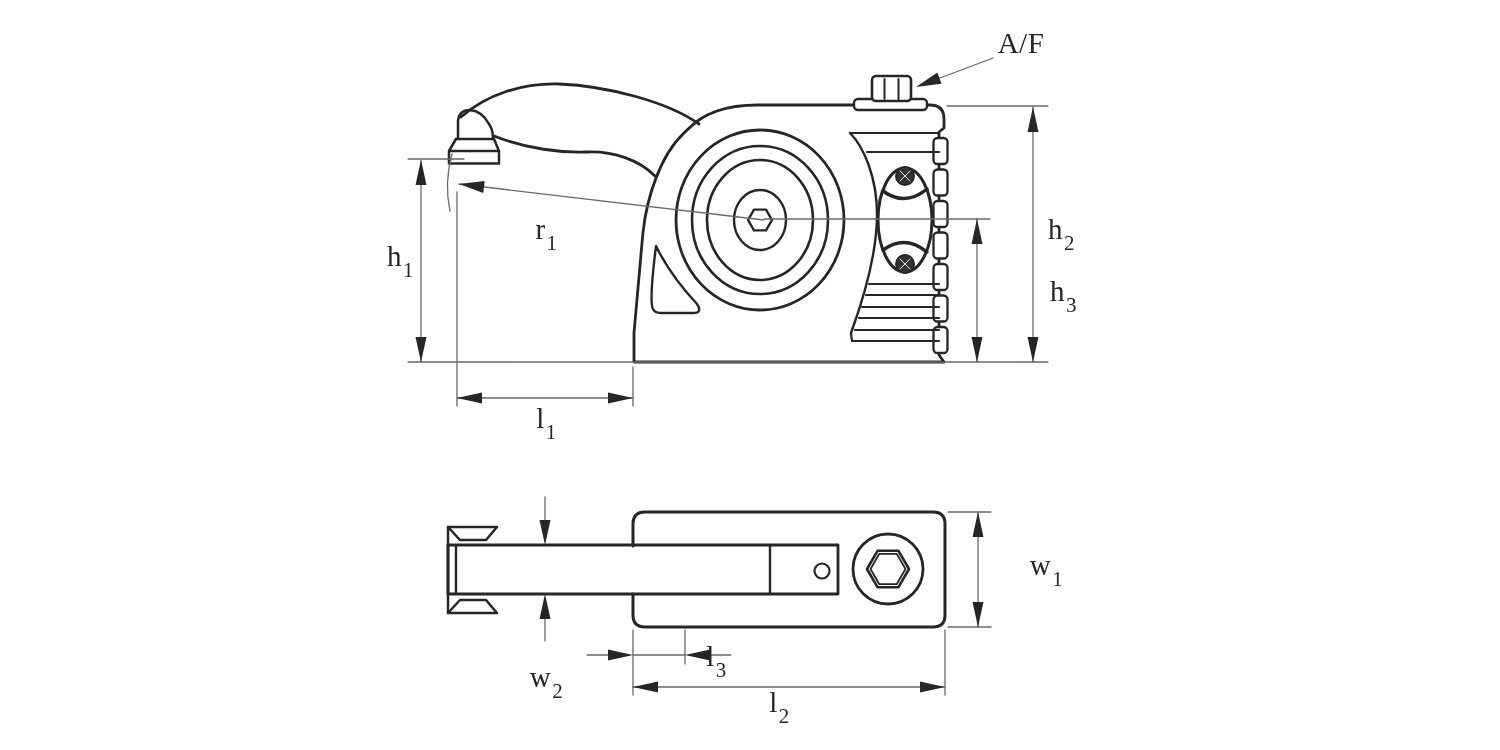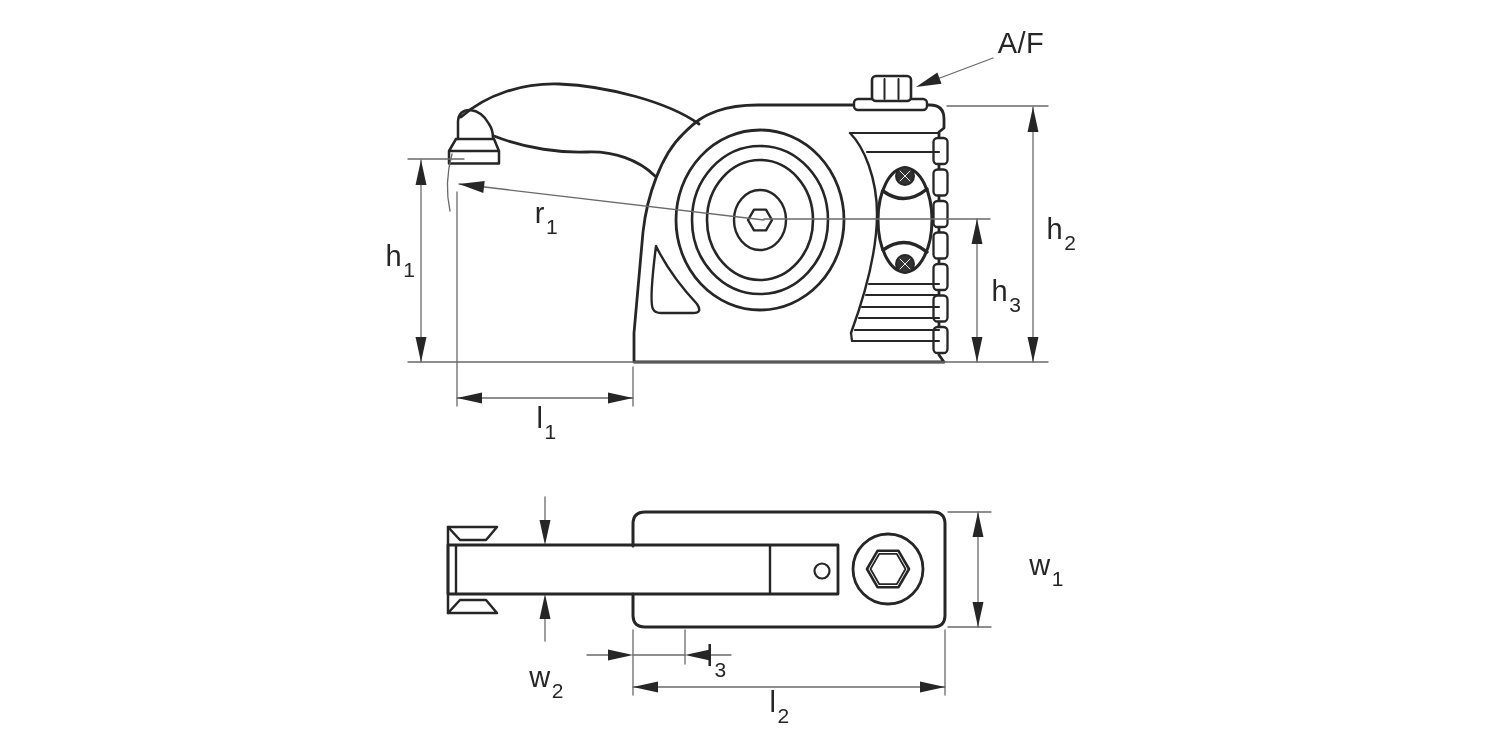--- a/index.html
+++ b/index.html
@@ -1,20 +1,20 @@
 <!DOCTYPE html>
 <html><head>
 <meta charset="utf-8">
 <style>
   html,body{margin:0;padding:0;background:#ffffff;}
   #stage{
     position:relative;
     width:1500px;height:750px;
     background:#ffffff;
-    font-family:Liberation Sans, sans-serif;
+    font-family:Liberation Serif, serif;
     overflow:hidden;
   }
   #drawing-svg{position:absolute;left:0;top:0;}
   .dim-label{
     position:absolute;
     transform:translate(-50%,-50%);
     color:#262626;
     font-size:29px;
     line-height:1;
     white-space:nowrap;
@@ -171,22 +171,22 @@
       <polygon points="685,655 710,649.5 710,660.5"></polygon>
       <polygon points="633,687 658,681.5 658,692.5"></polygon>
       <polygon points="945,687 920,681.5 920,692.5"></polygon>
       <polygon points="459,184 484.7,181 483.3,193"></polygon>
       <polygon points="916,87 941.5,83.8 937.3,72.6"></polygon>
     </g>
   </svg>
 
   <div class="dim-label" style="left:1021px;top:46px"><span>A/F</span><sub></sub></div>
   <div class="dim-label" style="left:400px;top:259px"><span>h</span><sub>1</sub></div>
-  <div class="dim-label" style="left:546px;top:216px"><span>r</span><sub>1</sub></div>
+  <div class="dim-label" style="left:546px;top:232px"><span>r</span><sub>1</sub></div>
   <div class="dim-label" style="left:1061px;top:232px"><span>h</span><sub>2</sub></div>
-  <div class="dim-label" style="left:1006px;top:294px"><span>h</span><sub>3</sub></div>
+  <div class="dim-label" style="left:1063px;top:294px"><span>h</span><sub>3</sub></div>
   <div class="dim-label" style="left:546px;top:421px"><span>l</span><sub>1</sub></div>
   <div class="dim-label" style="left:546px;top:680px"><span>w</span><sub>2</sub></div>
   <div class="dim-label" style="left:716px;top:659px"><span>l</span><sub>3</sub></div>
   <div class="dim-label" style="left:779px;top:705px"><span>l</span><sub>2</sub></div>
   <div class="dim-label" style="left:1046px;top:568px"><span>w</span><sub>1</sub></div>
 
 </div>
 
 </body></html>

